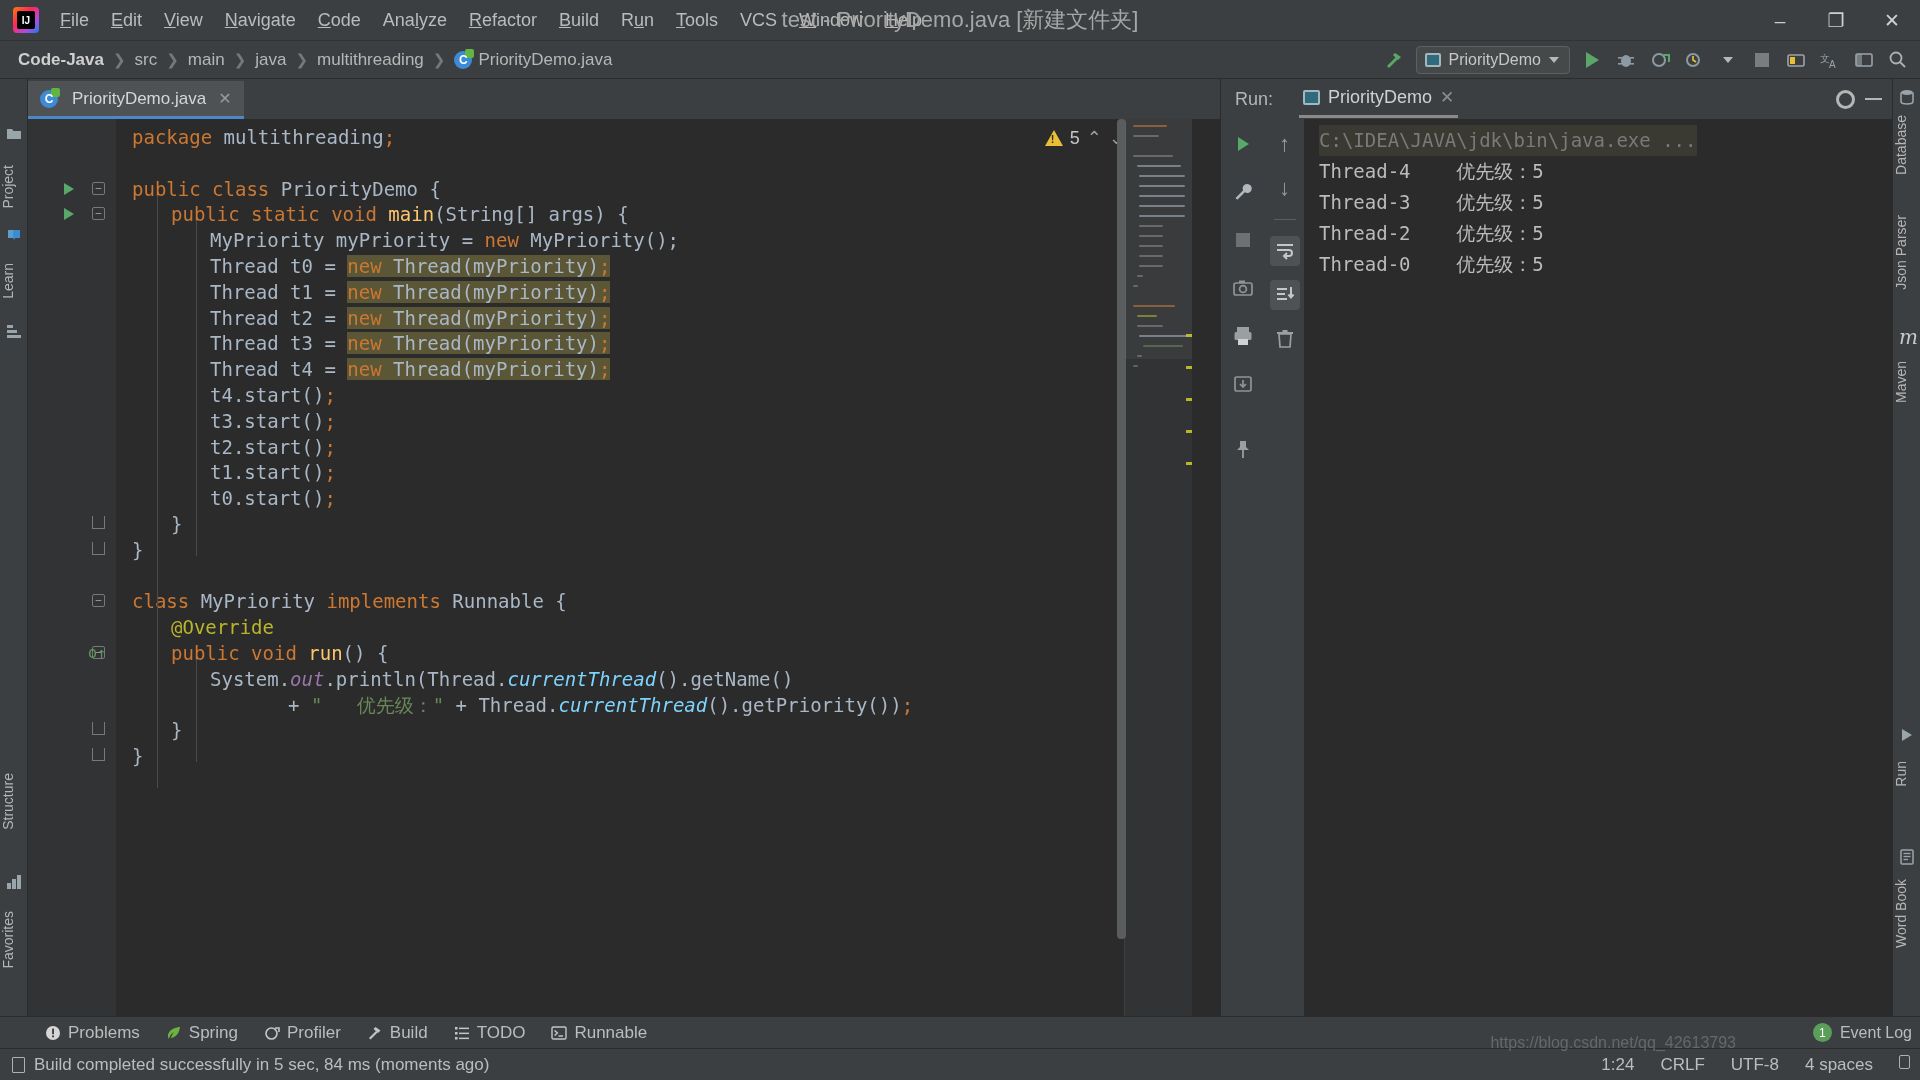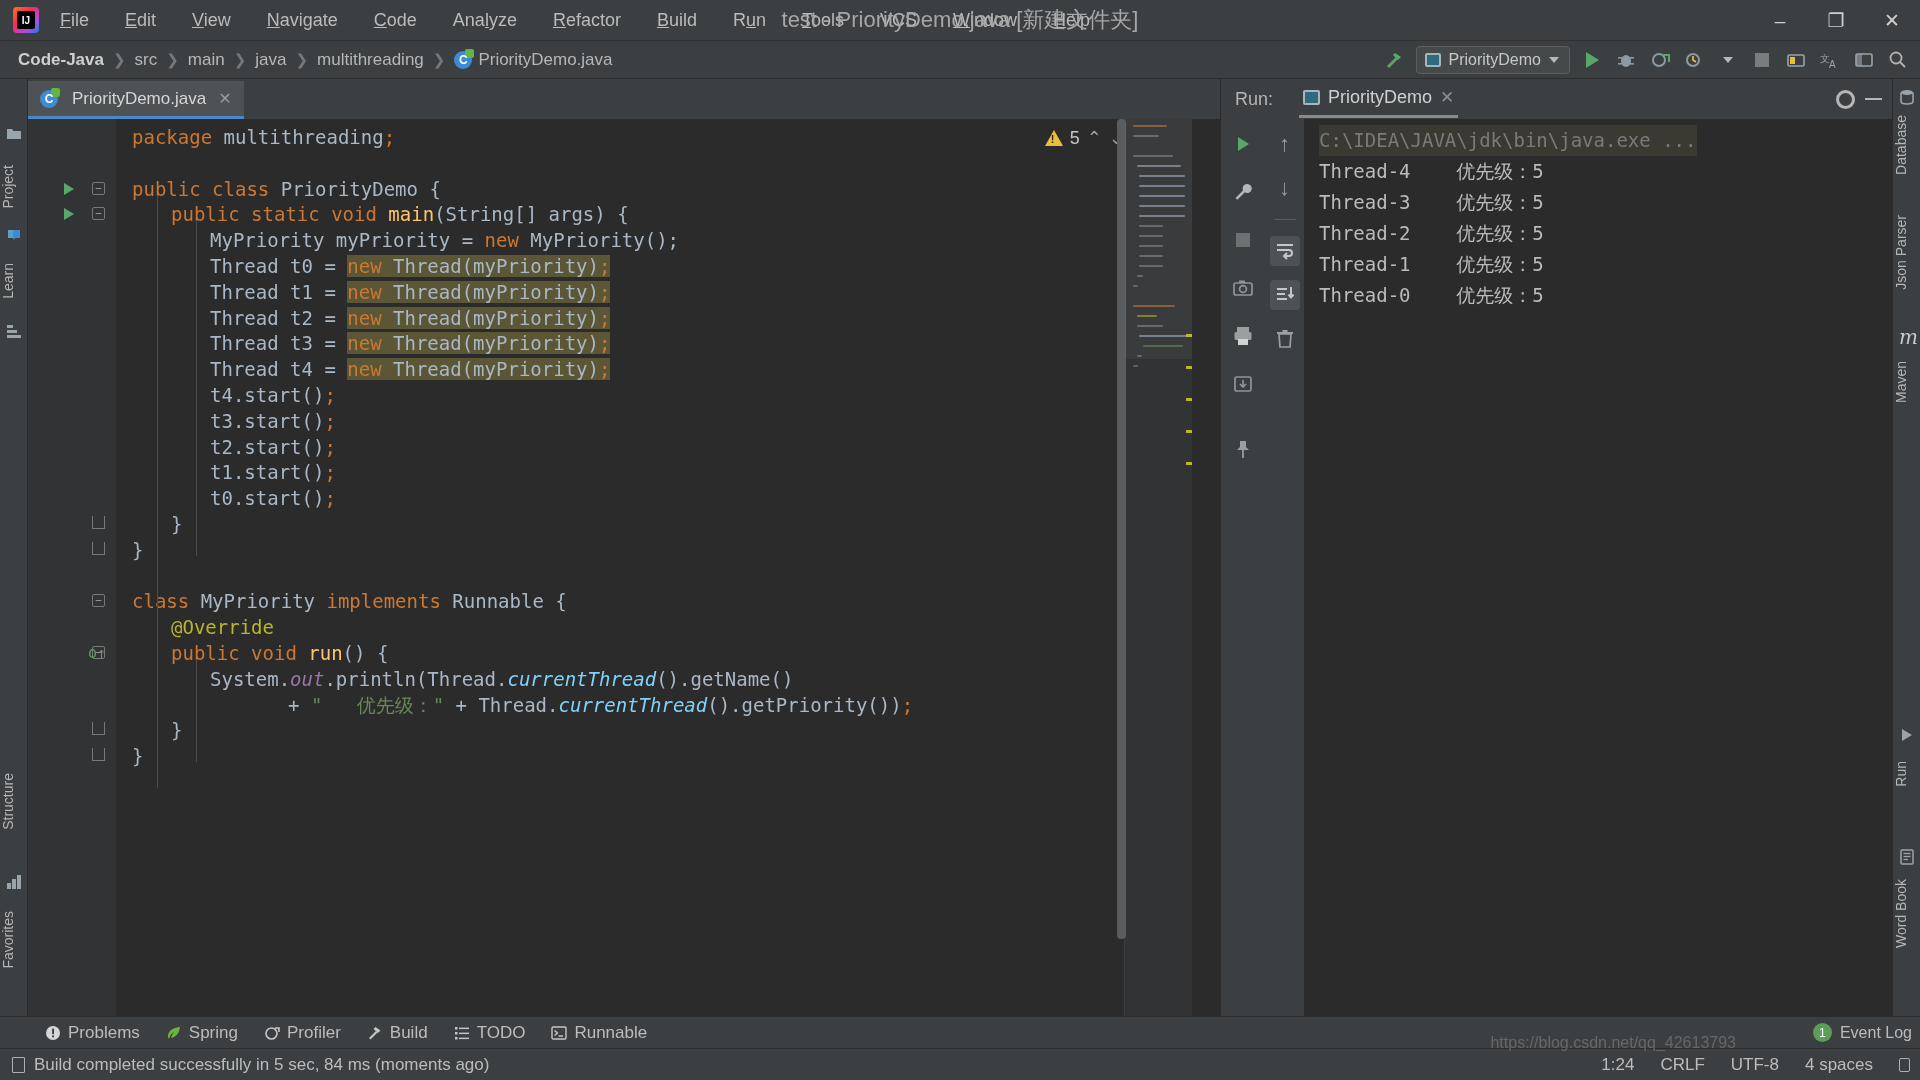--- a/index.html
+++ b/index.html
@@ -22,21 +22,21 @@
     width:26px;height:26px;margin-left:13px;margin-right:10px;
     border-radius:4px; position:relative; flex:none;
     background:linear-gradient(135deg,#f97a12 0%,#fe2857 38%,#b14ae0 70%,#1b7ded 100%);
   }
   .ij-logo::after{
     content:"IJ"; position:absolute; left:4px; top:4px; right:4px; bottom:4px;
     background:#000; color:#fff; font-size:10px; font-weight:bold;
     display:flex; align-items:center; justify-content:center; border-radius:2px;
     font-family:"Liberation Sans",sans-serif;
   }
-  .menubar{ display:flex; gap:14px; }
+  .menubar{ display:flex; gap:0px; }
   .menu-item{
     font-size:18px; color:#bbbbbb; padding:4px 11px; cursor:default;
     white-space:nowrap;
   }
   .menu-item .mn{ text-decoration:underline; }
   .win-title{
     position:absolute; left:50%; transform:translateX(-50%);
     font-size:22px; color:#a6a6a6; white-space:nowrap;
   }
   .win-btns{
@@ -253,21 +253,21 @@
     width:19px;height:19px;border-radius:50%;background:#5a9e5a;color:#fff;
     font-size:12px; display:flex;align-items:center;justify-content:center;
     font-family:"Liberation Sans",sans-serif;
   }
   .statusbar{
     position:absolute; left:0; right:0; bottom:0; height:32px;
     background:#3c3f41; display:flex; align-items:center; font-size:17px; color:#bcbcbc;
     border-top:1px solid #2b2b2b;
   }
   .sb-msg{ margin-left:12px; display:flex; align-items:center; gap:9px; }
-  .sb-right{ position:absolute; right:10px; display:flex; align-items:center; gap:26px; }
+  .sb-right{ position:absolute; right:10px; display:flex; align-items:flex-start; gap:26px; }
   .sb-cell{ color:#bcbcbc; }
   .doc-ico{
     width:13px;height:16px;border:1.5px solid #b0b0b0; border-radius:1px;
   }
   .watermark{
     position:absolute; right:184px; bottom:28px; font-size:16px; color:#6e6e6e;
     opacity:.85; pointer-events:none;
   }
   .lock-ico{ width:11px;height:14px; border:1.5px solid #b0b0b0; border-radius:2px; position:relative;}
 </style>
@@ -646,21 +646,21 @@
         </div>
         <div class="ic-btn">
           <svg width="22" height="22" viewBox="0 0 22 22">
               <path d="M5 6h12l-1 13H6z" fill="none" stroke="#9a9fa0" stroke-width="1.7"></path>
               <line x1="3" y1="5" x2="19" y2="5" stroke="#9a9fa0" stroke-width="2"></line>
               <rect x="8.5" y="2" width="5" height="2.4" fill="#9a9fa0"></rect>
             </svg>
         </div>
       </div>
 
-      <div class="console" id="console"><div class="cpath">C:\IDEA\JAVA\jdk\bin\java.exe ...</div><div>Thread-4    优先级：5</div><div>Thread-3    优先级：5</div><div>Thread-2    优先级：5</div><div>Thread-1    优先级：5</div><div>Thread-0    优先级：5</div><div> </div></div>
+      <div class="console" id="console"><div class="cpath">C:\IDEA\JAVA\jdk\bin\java.exe ...</div><div>Thread-4    优先级：5</div><div>Thread-3    优先级：5</div><div>Thread-2    优先级：5</div><div>Thread-0    优先级：5</div><div> </div></div>
     </div>
   </div>
 
   <div class="bottombar">
     <div style="width:32px;"></div>
     <div class="bb-item">
       <svg width="16" height="16" viewBox="0 0 16 16">
           <circle cx="8" cy="8" r="7" fill="#d6d6d6"></circle>
           <rect x="7.1" y="3.6" width="1.9" height="5.6" fill="#3c3f41"></rect>
           <rect x="7.1" y="10.4" width="1.9" height="1.9" fill="#3c3f41"></rect>

